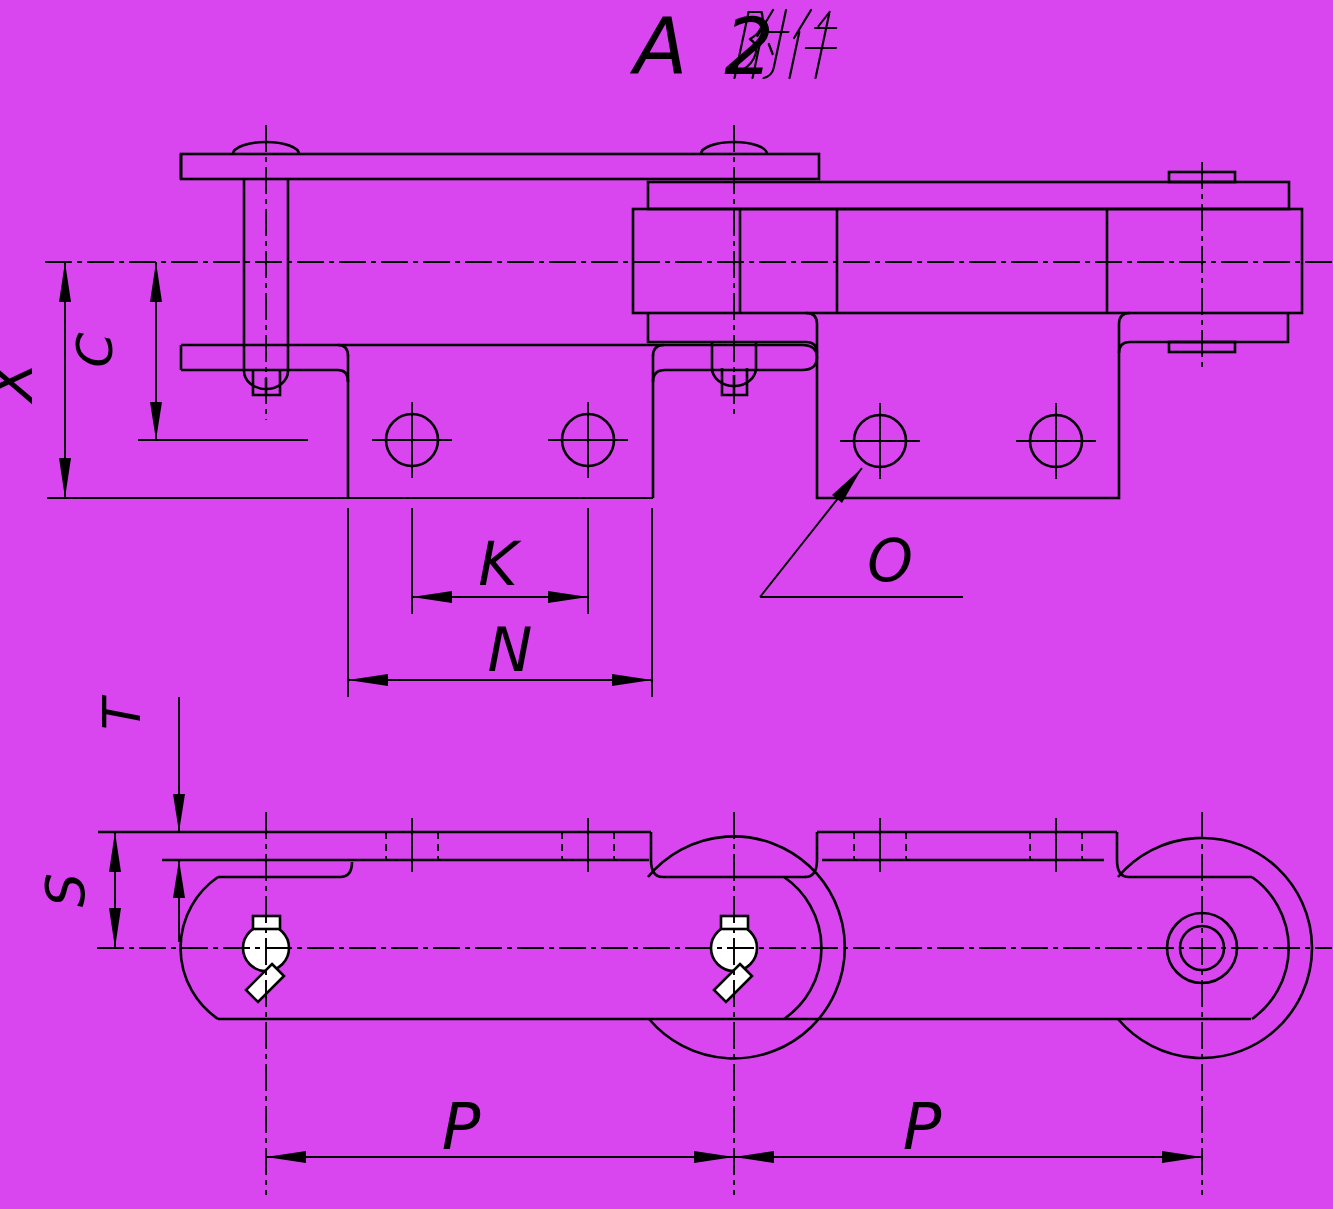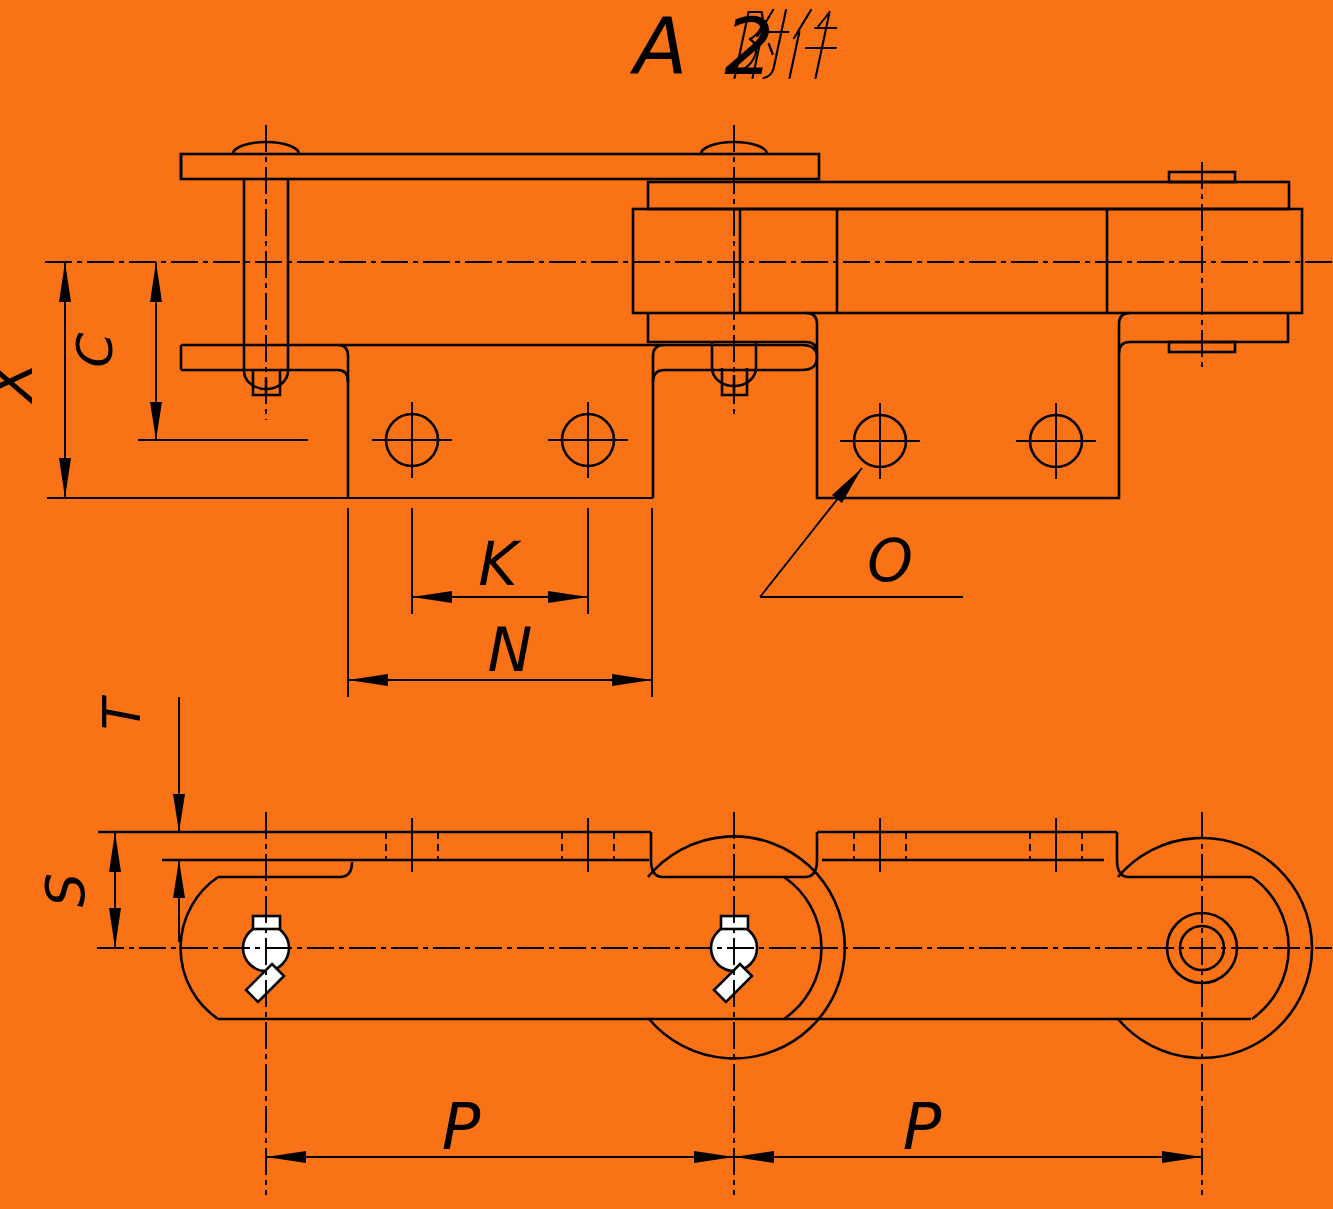--- a/index.html
+++ b/index.html
@@ -1,16 +1,16 @@
 <!DOCTYPE html>
 <html><head>
 <meta charset="utf-8">
 <style>
   html,body{margin:0;padding:0;background:#ffffff;}
-  .page{width:1333px;height:1209px;background:#f97316;position:relative;overflow:hidden;}
+  .page{width:1333px;height:1209px;background:#d946ef;position:relative;overflow:hidden;}
   svg{display:block;}
   text{fill:#000;font-family:"DejaVu Sans","Liberation Sans",sans-serif;font-style:italic;font-weight:300;}
   .ol{stroke:#000;stroke-width:2.6;fill:none;}           
   .olf{stroke:#000;stroke-width:2.6;fill:#fff;}          
   .cl{stroke:#000;stroke-width:1.9;fill:none;stroke-dasharray:27 5 5 5;} 
   .dl{stroke:#000;stroke-width:1.9;fill:none;}           
   .hid{stroke:#000;stroke-width:1.9;fill:none;stroke-dasharray:7 5;}     
   .ah{fill:#000;stroke:none;}                            
   .glyph{stroke:#000;stroke-width:2.2;fill:none;stroke-linecap:round;stroke-linejoin:round;}
 </style>

